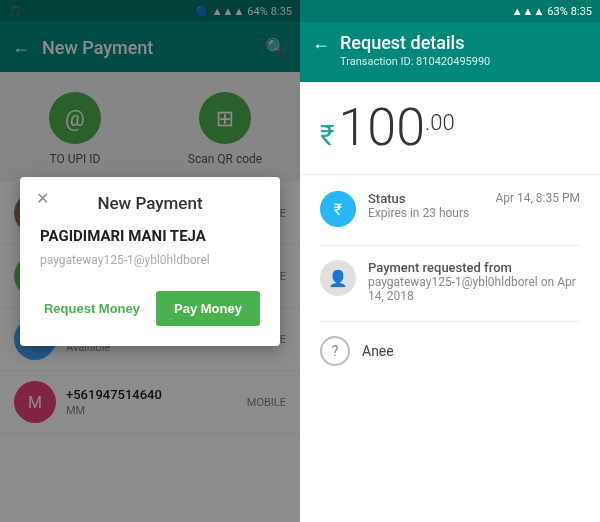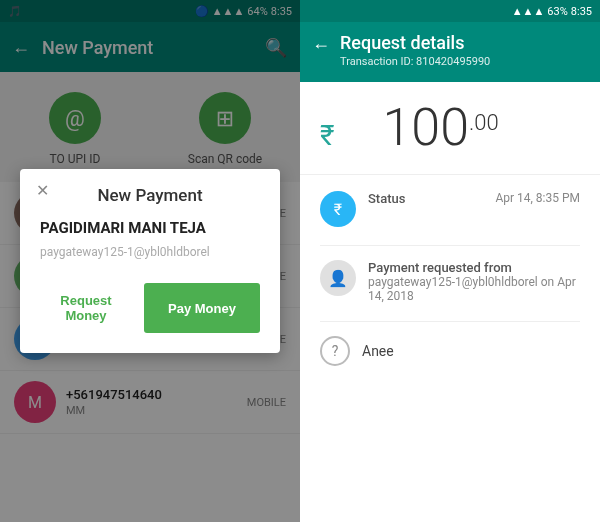--- a/index.html
+++ b/index.html
@@ -217,21 +217,21 @@
       color: #4caf50;
       font-size: 13px;
       font-weight: 600;
       cursor: pointer;
       border-radius: 3px;
       text-align: center;
     }
 
     .btn-pay {
       flex: 1;
-      padding: 10px 12px;
+      padding: 10px 0;
       border: none;
       background: #4caf50;
       color: #fff;
       font-size: 13px;
       font-weight: 600;
       cursor: pointer;
       border-radius: 3px;
     }
 
     
@@ -293,21 +293,20 @@
       font-size: 28px;
       color: #26a69a;
       margin-right: 4px;
     }
 
     .amount-main {
       font-size: 52px;
       font-weight: 300;
       color: #333;
       line-height: 1;
-      margin-left: 44px;
     }
 
     .amount-decimal {
       font-size: 22px;
       color: #333;
       font-weight: 300;
       align-self: flex-start;
       margin-top: 8px;
     }
 
@@ -536,20 +535,21 @@
 
   <div class="details-section">
 
     <div class="detail-row">
       <div class="detail-icon">₹</div>
       <div class="detail-text-group">
         <div class="detail-label-row">
           <span class="detail-label">Status</span>
           <span class="detail-date">Apr 14, 8:35 PM</span>
         </div>
+        <div class="detail-sub">Expires in 23 hours</div>
       </div>
     </div>
 
     <div class="divider"></div>
 
     <div class="payment-requested-row">
       <div class="detail-icon-gray">👤</div>
       <div class="detail-text-group">
         <div class="detail-label">Payment requested from</div>
         <div class="detail-sub">paygateway125-1@ybl0hldborel on Apr 14, 2018</div>

